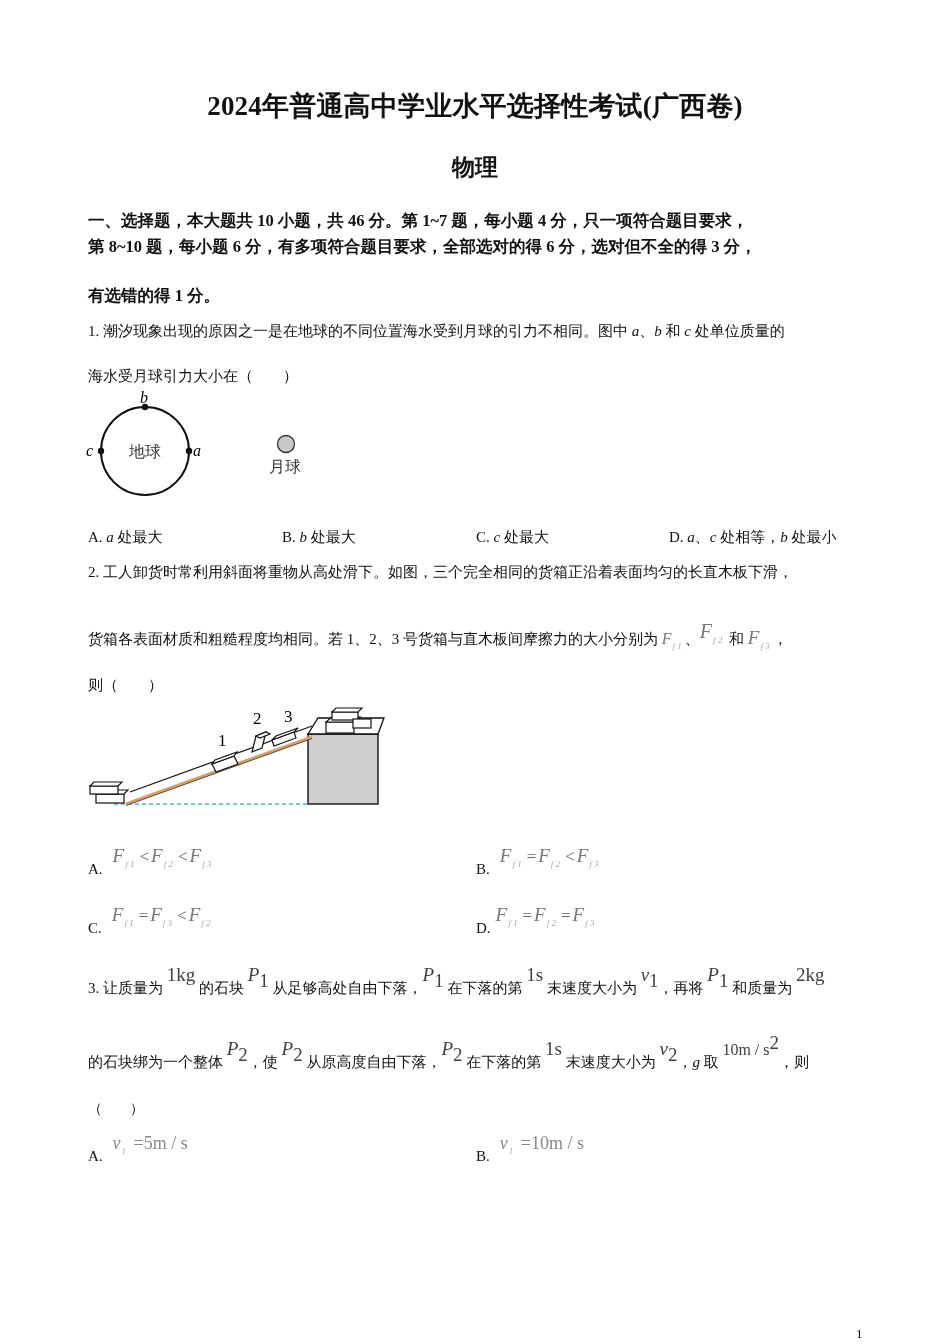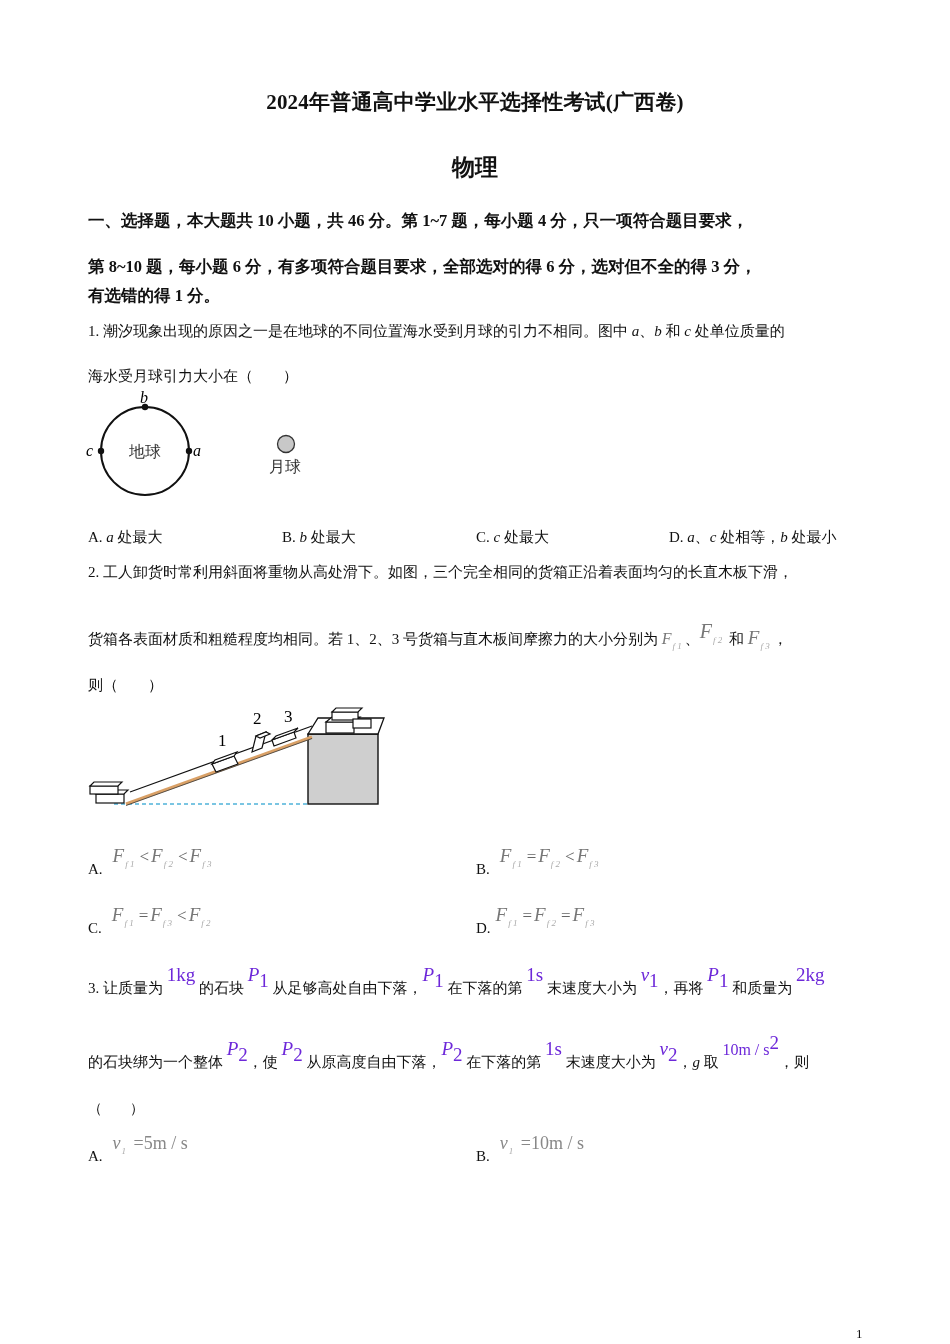--- a/index.html
+++ b/index.html
@@ -2,42 +2,42 @@
 <html><head>
   <meta charset="utf-8">
   <style>
     html, body { margin: 0; padding: 0; background: #ffffff; }
     body {
       width: 950px; height: 1344px; position: relative; overflow: hidden;
       font-family: "Liberation Serif", "DejaVu Serif", serif;
       color: #111;
     }
     .abs { position: absolute; white-space: nowrap; }
-    .title { left: 0; width: 950px; text-align: center; top: 88px; font-size: 21px; font-weight: bold; letter-spacing: 0.2px; }
+    .title { left: 0; width: 950px; text-align: center; top: 88px; font-size: 27px; font-weight: bold; letter-spacing: 0.2px; }
     .subject { left: 0; width: 950px; text-align: center; top: 152px; font-size: 23px; font-weight: bold; }
     .sec { left: 88px; font-size: 16.5px; font-weight: bold; font-family: Liberation Serif, serif; }
     .txt { left: 88px; font-size: 15px; }
     .it { font-style: italic; }
     .math { color: #888; font-family: "Liberation Serif", serif; }
     .math .F { font-style: italic; font-size: 19px; color: #777; }
     .math .sub { font-size: 9px; font-style: italic; color: #aaa; position: relative; top: 5px; margin-left: 1px; margin-right: 3px; }
     .math .op { font-size: 17px; color: #666; margin: 0 2px; }
-    .mathsup { position: relative; top: -12px; color: #6d28d9; font-size: 19px; }
+    .mathsup { position: relative; top: -12px; color: #404040; font-size: 19px; }
     .opt-label { font-size: 15px; }
     .pagenum { left: 856px; top: 1326px; font-size: 13px; }
     svg text { font-family: "Liberation Serif", serif; }
   </style>
 </head>
 <body>
 
 <div class="abs title">2024年普通高中学业水平选择性考试(广西卷)</div>
 <div class="abs subject">物理</div>
 
 <div class="abs sec" style="top:210px">一、选择题，本大题共 10 小题，共 46 分。第 1~7 题，每小题 4 分，只一项符合题目要求，</div>
-<div class="abs sec" style="top:256px">第 8~10 题，每小题 6 分，有多项符合题目要求，全部选对的得 6 分，选对但不全的得 3 分，</div>
+<div class="abs sec" style="top:236px">第 8~10 题，每小题 6 分，有多项符合题目要求，全部选对的得 6 分，选对但不全的得 3 分，</div>
 <div class="abs sec" style="top:285px">有选错的得 1 分。</div>
 
 <div class="abs txt" style="top:322px">
   <span>1. 潮汐现象出现的原因之一是在地球的不同位置海水受到月球的引力不相同。图中 </span><span class="it">a</span><span>、</span><span class="it">b</span><span> 和 </span><span class="it">c</span><span> 处单位质量的</span>
 </div>
 <div class="abs txt" style="top:367px">海水受月球引力大小在（　　）</div>
 
 <svg class="abs" style="left:82px; top:388px" width="240" height="115">
   <circle cx="63" cy="63" r="44" fill="none" stroke="#111" stroke-width="2"></circle>
   <circle cx="63" cy="19" r="3.2" fill="#111"></circle>

